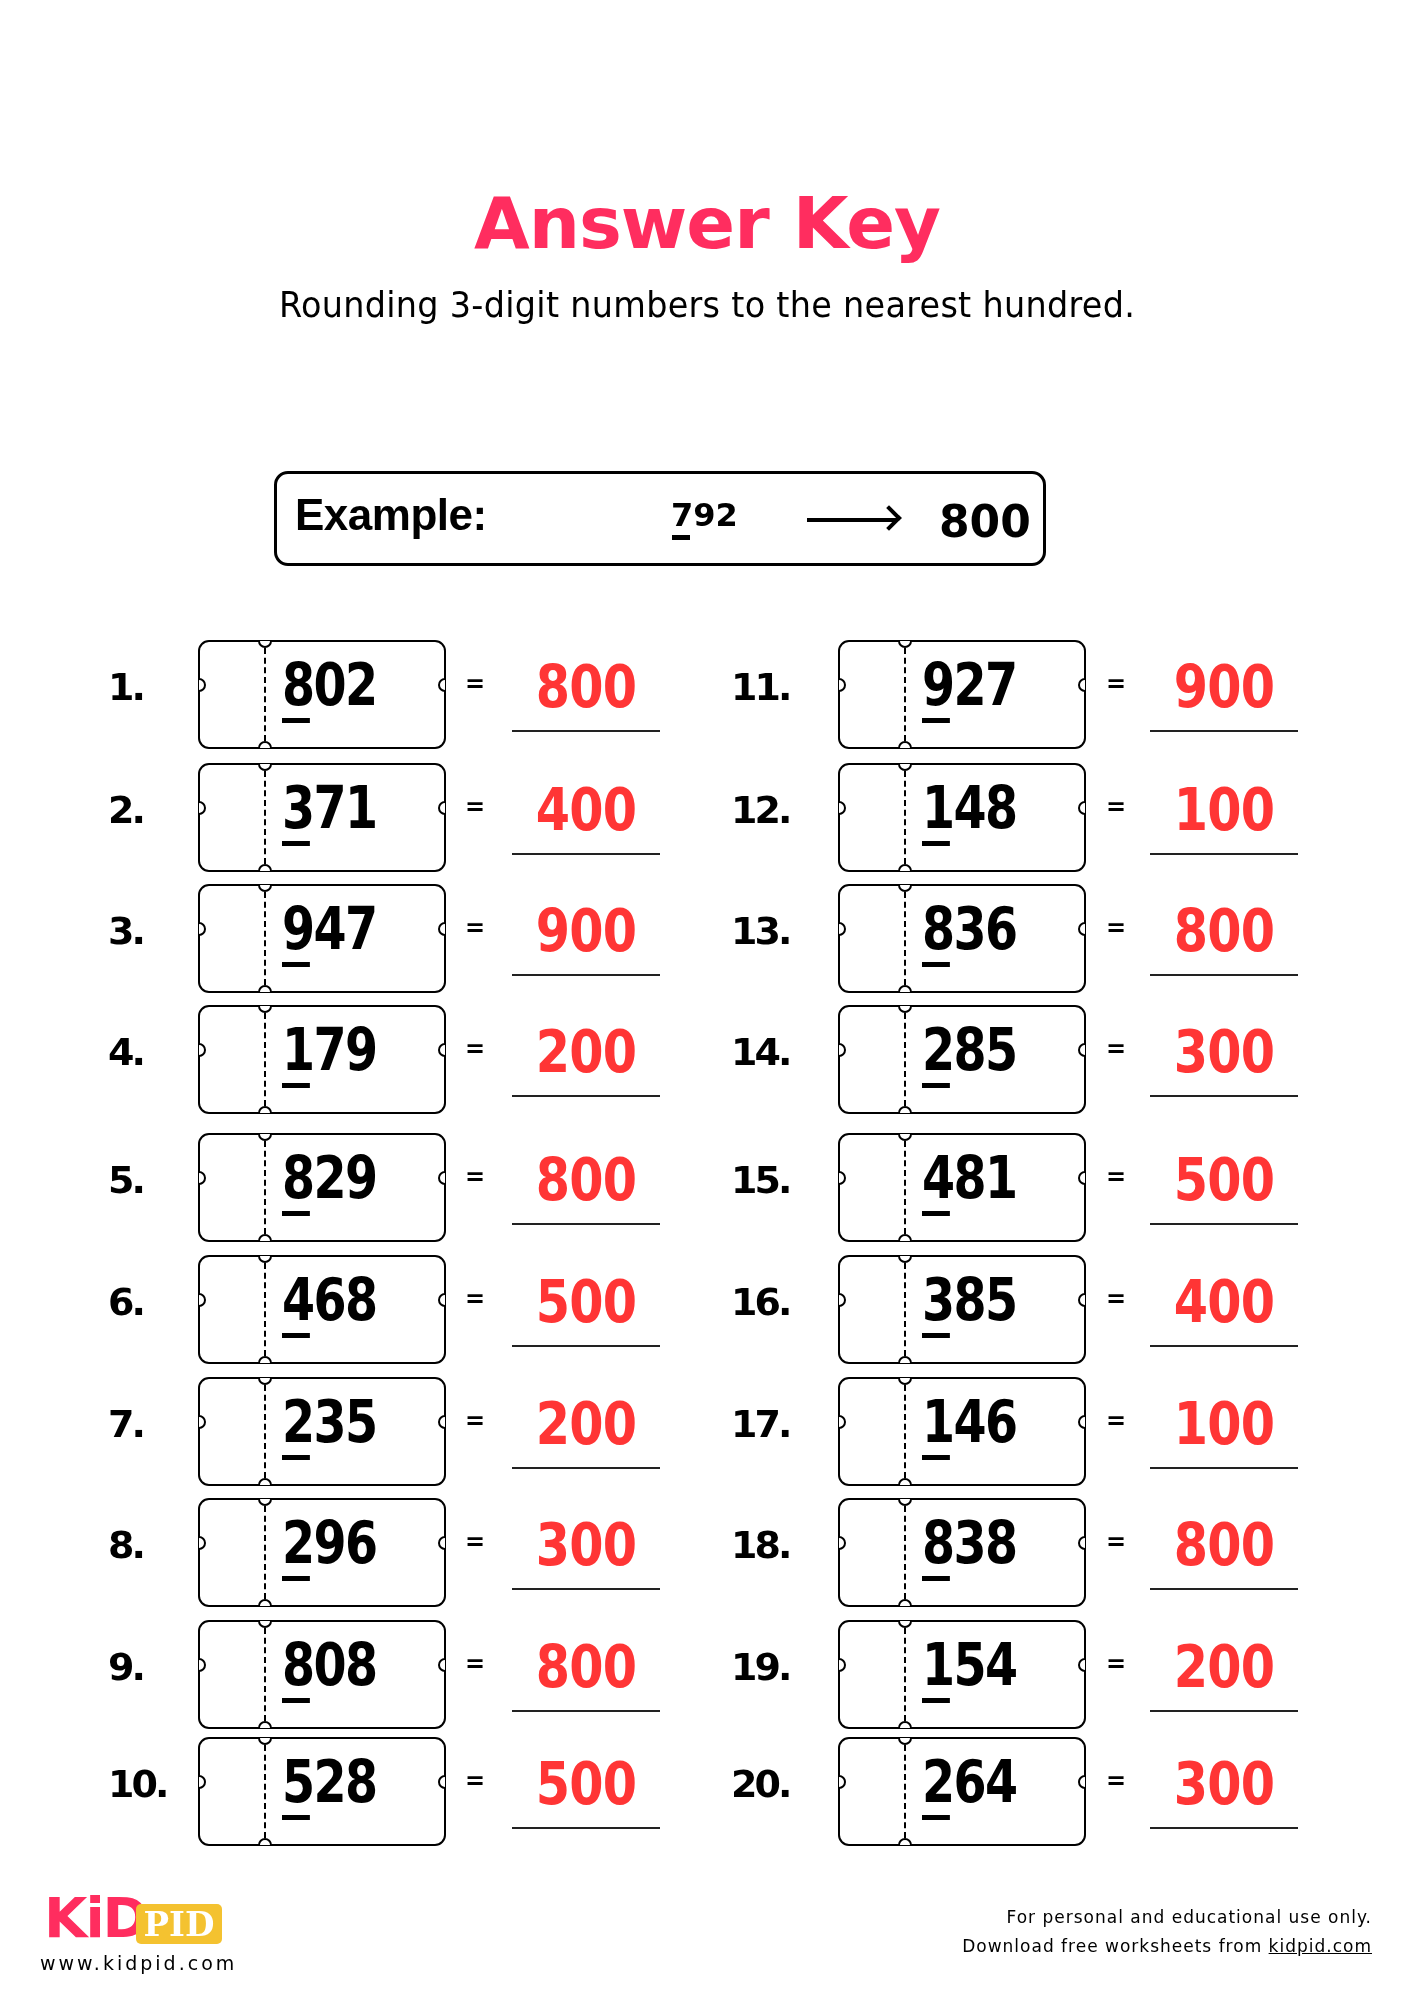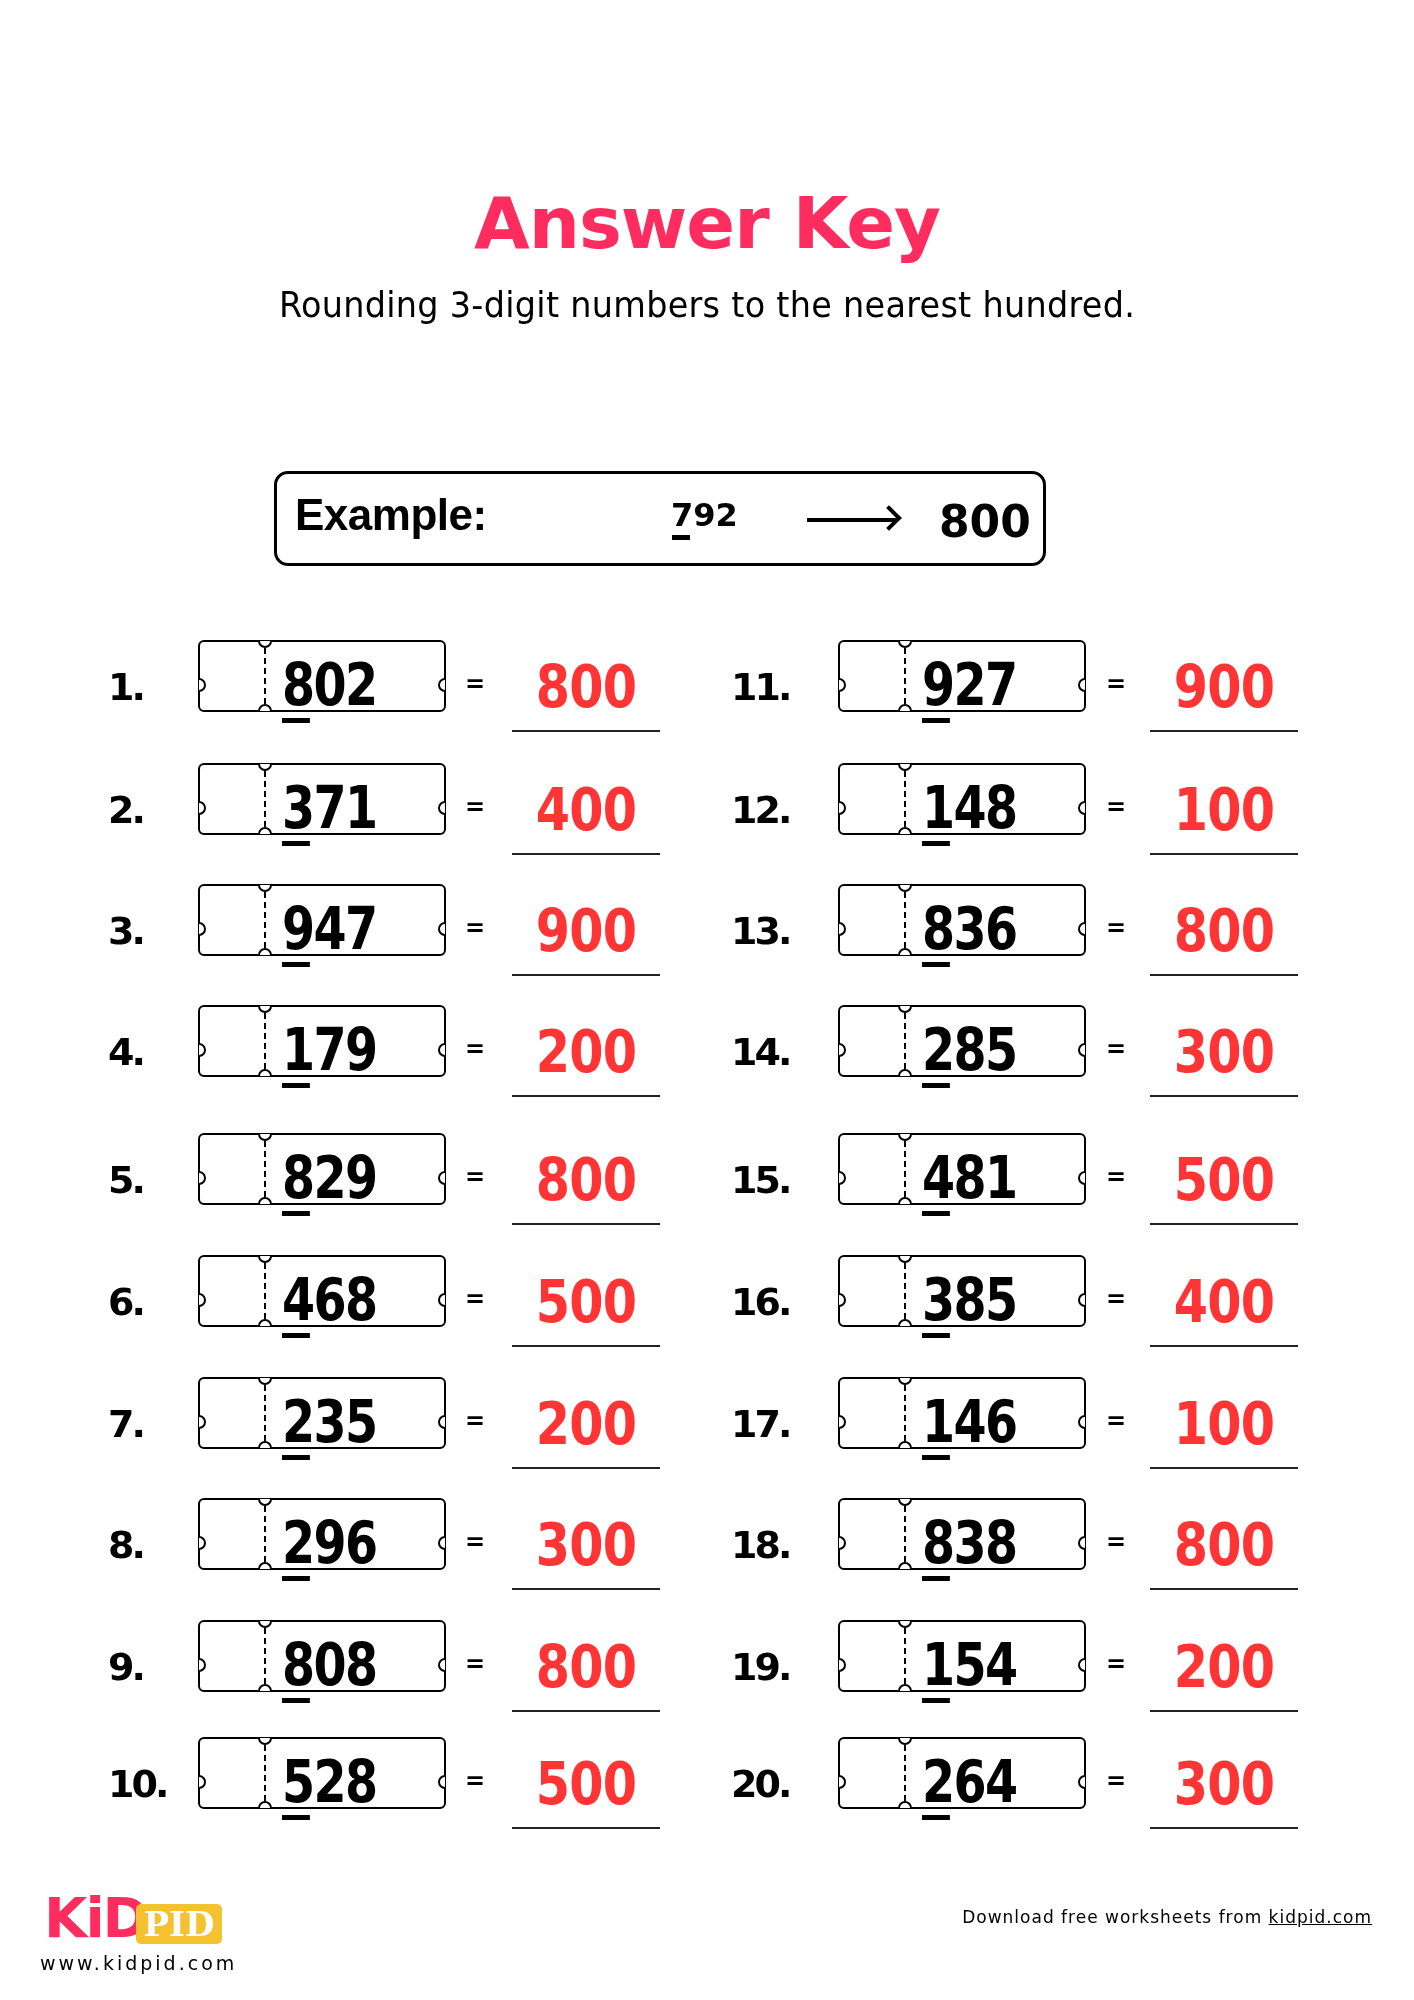--- a/index.html
+++ b/index.html
@@ -47,22 +47,22 @@
     font-family: "DejaVu Sans", sans-serif;
   }
 
   .row { position: absolute; height: 92px; }
   .row .num-label {
     position: absolute; left: 0; top: 25px; width: 80px;
     font-size: 38px; font-weight: bold; letter-spacing: -3px;
     font-family: "DejaVu Sans", sans-serif;
   }
   .ticket {
-    position: absolute; top: 0; width: 248px; height: 72px;
-    border: 2.5px solid #000; border-radius: 6px; background: #fff;
+    position: absolute; top: 0; width: 248px; height: 109px;
+    border: 2.5px solid #000; border-radius: 11px; background: #fff;
   }
   .ticket .notch {
     position: absolute; width: 14px; height: 14px; border: 2.5px solid #000; border-radius: 50%; background: #fff;
   }
   .ticket .n-left { left: -8px; top: 36px; clip-path: inset(0 0 0 50%); }
   .ticket .n-right { right: -8px; top: 36px; clip-path: inset(0 50% 0 0); }
   .ticket .n-top { left: 58px; top: -8px; clip-path: inset(50% 0 0 0); }
   .ticket .n-bottom { left: 58px; bottom: -8px; clip-path: inset(0 0 50% 0); }
   .ticket .dash {
     position: absolute; left: 64px; top: 6px; bottom: 6px; width: 0;
@@ -430,14 +430,15 @@
 
 <div class="logo">
   <span class="kid">KiD</span>
   <span class="pid-box">
     <span class="pid">PID</span>
   </span>
 </div>
 <div class="site-url">www.kidpid.com</div>
 
 <div class="footer-note">
+  <div>For personal and educational use only.</div>
   <div><span>Download free worksheets from </span><a>kidpid.com</a></div>
 </div>
 
 </body></html>

